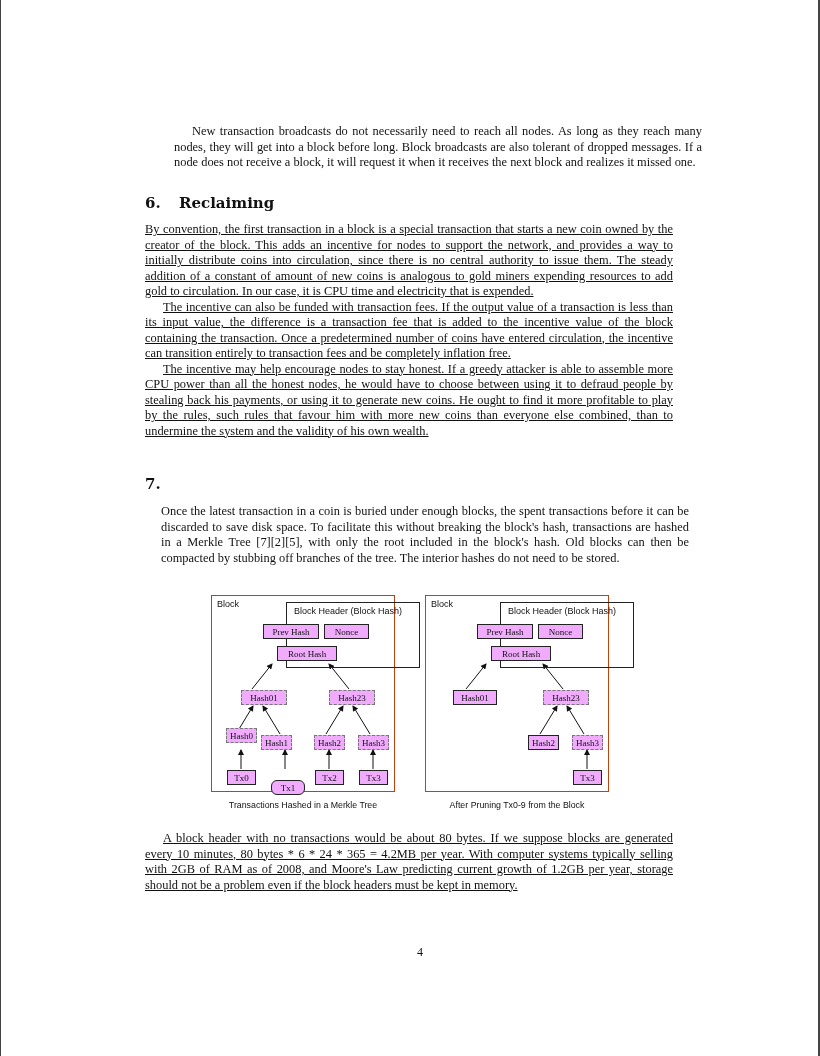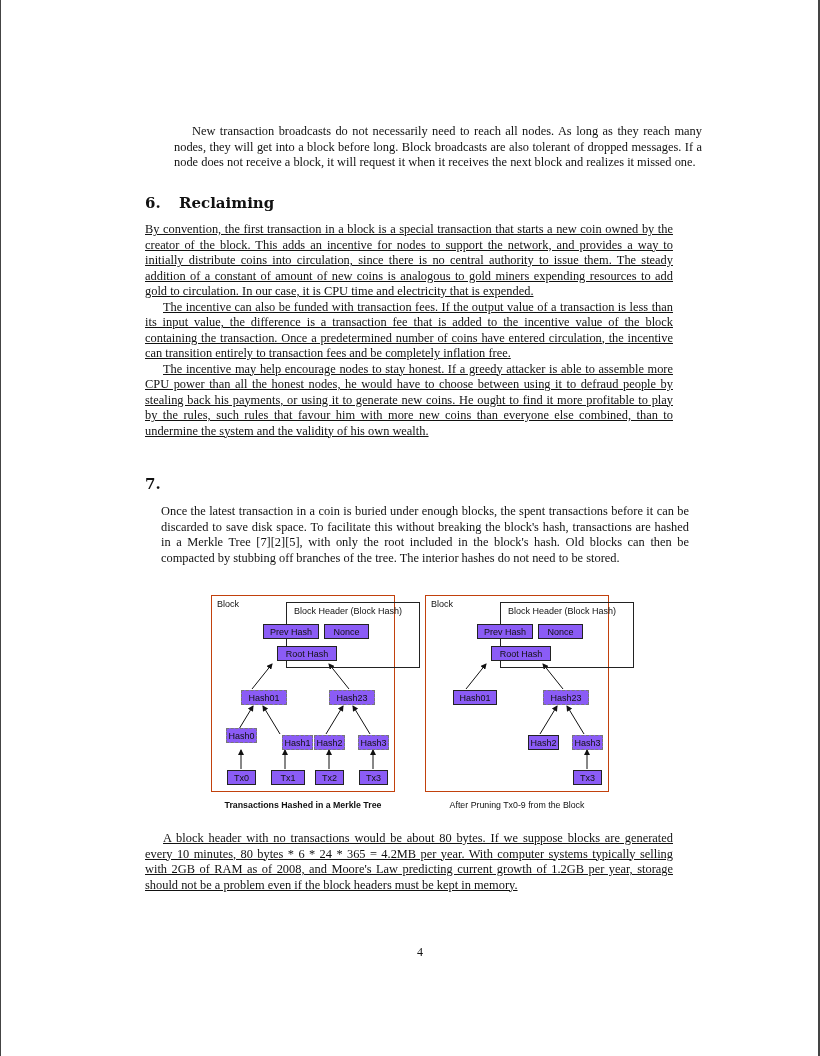--- a/index.html
+++ b/index.html
@@ -65,43 +65,44 @@
     #diag-right { left: 425px; }
     .diagram svg { position: absolute; left: 0; top: 0; }
     .dlabel {
       position: absolute;
       white-space: nowrap;
     }
     .box {
       position: absolute;
       box-sizing: border-box;
       border: 1px solid #222222;
-      background: #8b5cf6;
+      background: #f0abfc;
       display: flex;
       align-items: center;
       justify-content: center;
       white-space: nowrap;
+      font-family: Liberation Serif, serif;
     }
     .box.dashed { border: 1px dashed #777777; }
     .header-box {
       position: absolute;
       box-sizing: border-box;
       border: 1px solid #222222;
       left: 35px; top: 6px; width: 134px; height: 66px; margin-left: 39px;
     }
     .caption {
       position: absolute;
       top: 800px;
       font-family: "Liberation Sans", "DejaVu Sans", sans-serif;
       font-size: 8.8px;
       color: #111111;
       text-align: center;
       width: 220px;
     }
-    #cap-left { left: 193px; font-weight: bold; }
+    #cap-left { left: 193px; }
     #cap-right { left: 407px; }
     .page-number {
       position: absolute;
       top: 945px;
       left: 400px;
       width: 40px;
       text-align: center;
       font-size: 12px;
       font-family: "Liberation Serif", serif;
     }
@@ -164,26 +165,26 @@
     <span class="dlabel" style="left:7px; top:3px;">Block Header (Block Hash)</span>
   </div>
   <div class="box" style="left:51px; top:28px; width:56px; height:15px;">Prev Hash</div>
   <div class="box" style="left:112px; top:28px; width:45px; height:15px;">Nonce</div>
   <div class="box" style="left:65px; top:50px; width:60px; height:15px;">Root Hash</div>
 
   <div class="box dashed" style="left:29px; top:94px; width:46px; height:15px;">Hash01</div>
   <div class="box dashed" style="left:117px; top:94px; width:46px; height:15px;">Hash23</div>
 
   <div class="box dashed" style="left:14px; top:132px; width:31px; height:15px;">Hash0</div>
-  <div class="box dashed" style="left:70px; top:139px; width:31px; height:15px;">Hash1</div>
+  <div class="box dashed" style="left:49px; top:139px; width:31px; height:15px;">Hash1</div>
   <div class="box dashed" style="left:102px; top:139px; width:31px; height:15px;">Hash2</div>
   <div class="box dashed" style="left:146px; top:139px; width:31px; height:15px;">Hash3</div>
 
   <div class="box" style="left:15px; top:174px; width:29px; height:15px;">Tx0</div>
-  <div class="box" style="left:59px; top:174px; width:34px; height:15px;">Tx1</div>
+  <div class="box" style="left:59px; top:184px; width:34px; height:15px;border-radius:6px;">Tx1</div>
   <div class="box" style="left:103px; top:174px; width:29px; height:15px;">Tx2</div>
   <div class="box" style="left:147px; top:174px; width:29px; height:15px;">Tx3</div>
 </div>
 <div id="cap-left" class="caption">Transactions Hashed in a Merkle Tree</div>
 
 <div id="diag-right" class="diagram">
   <svg width="184" height="197">
     <defs>
       <marker id="ahR" markerWidth="6" markerHeight="6" refX="5" refY="3" orient="auto">
         <path d="M0,0 L6,3 L0,6 z" fill="#111"></path>

